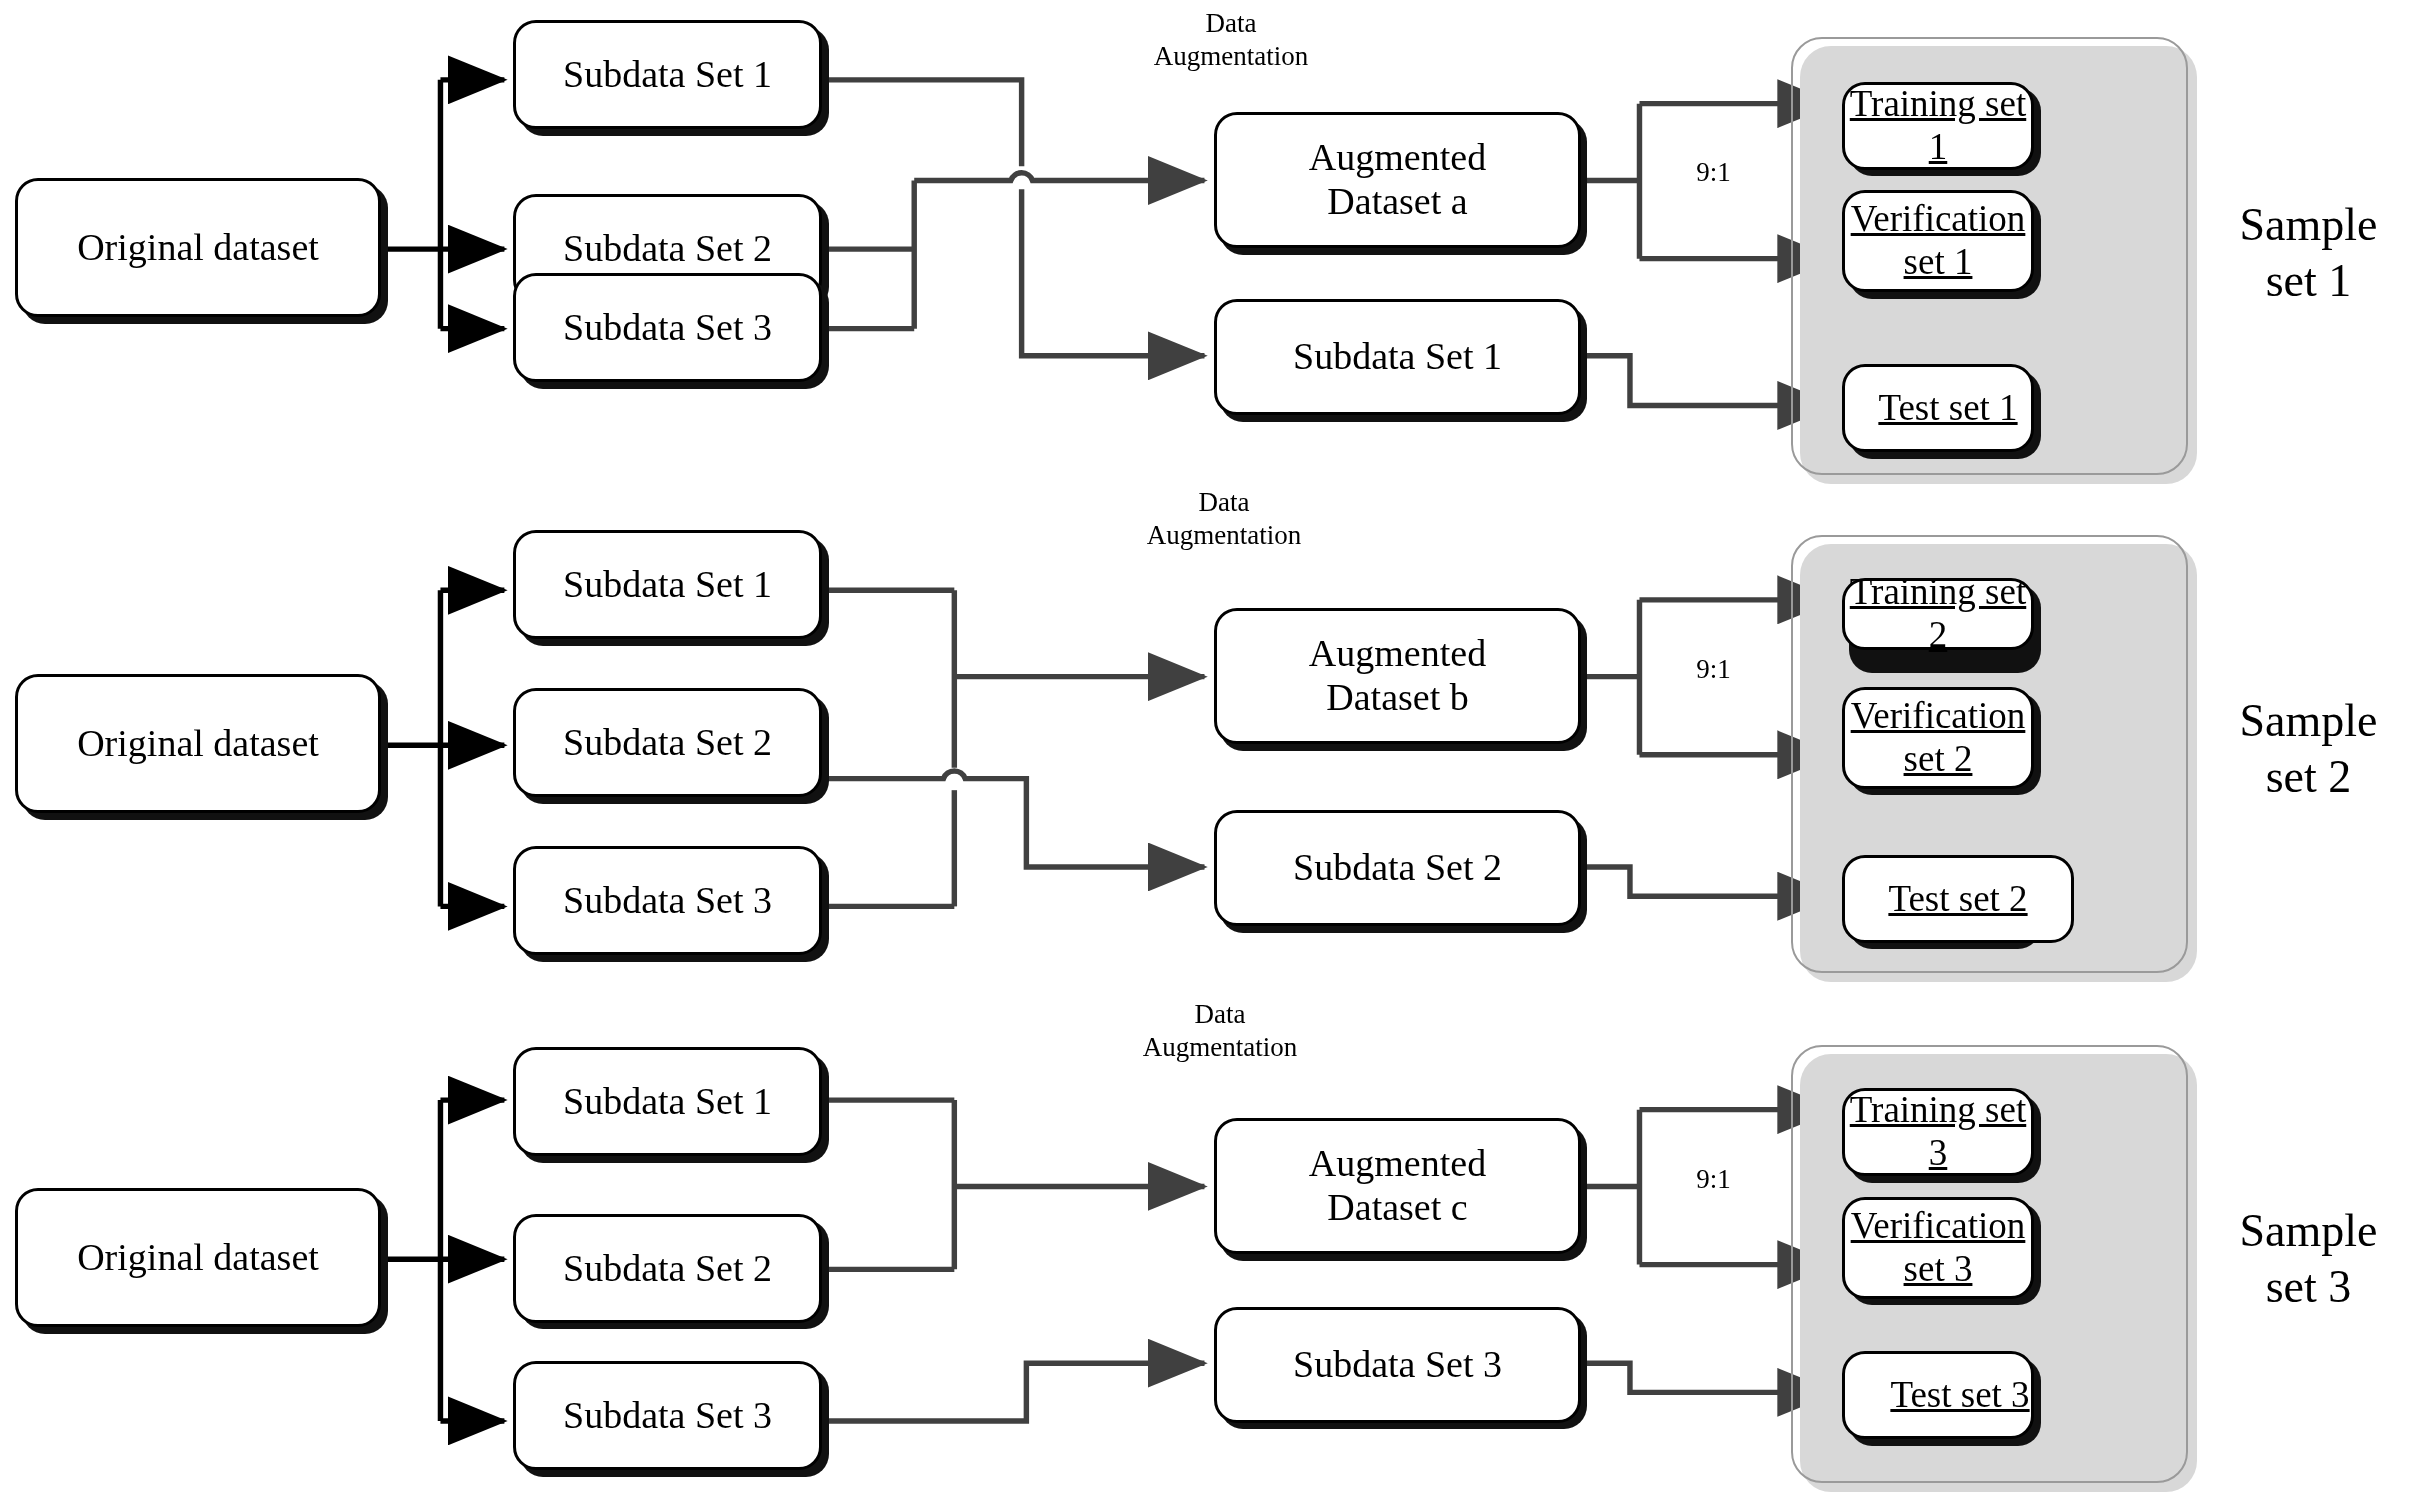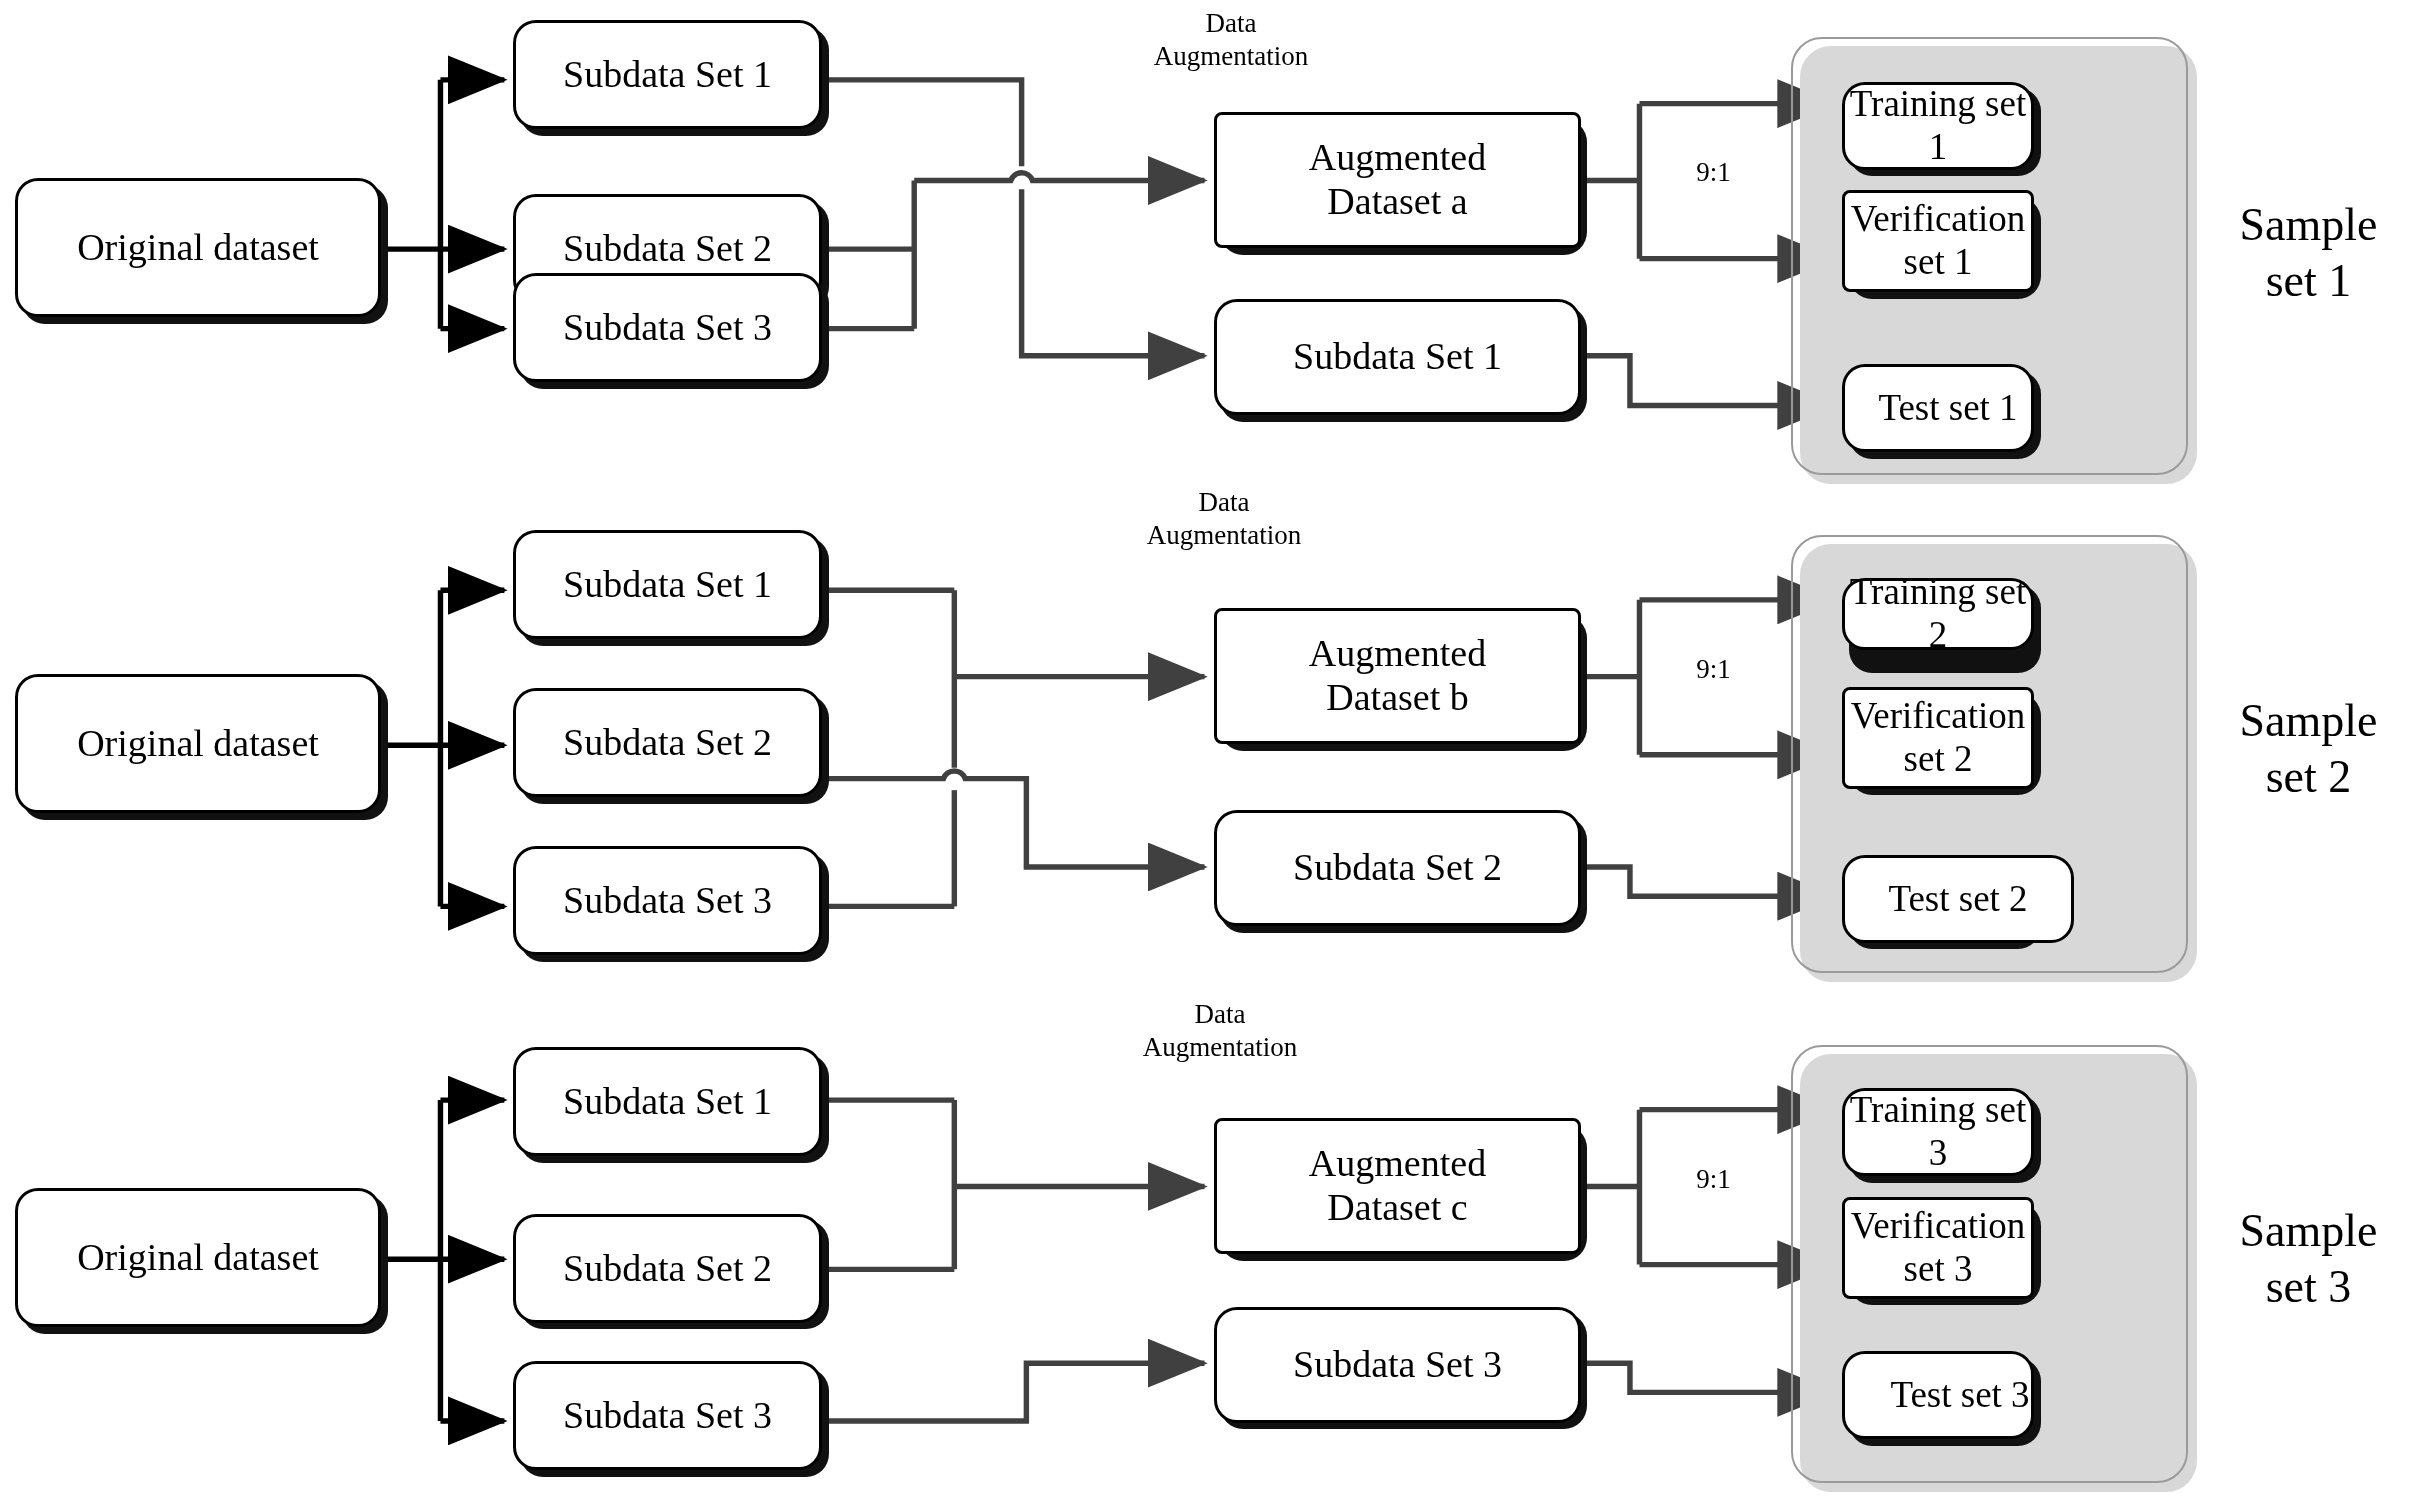--- a/index.html
+++ b/index.html
@@ -38,21 +38,21 @@
     font-family: "Liberation Serif", "DejaVu Serif", serif;
   }
   .node-shadow {
     position: absolute;
     box-sizing: border-box;
     border-radius: 23px;
     background: #111111;
     z-index: 0;
   }
   .node-inner { position: relative; z-index: 2; }
-  .two-line { white-space: pre-line; border-radius: 8px; }
+  .two-line { white-space: pre-line; }
   .grp {
     position: absolute;
     box-sizing: border-box;
     border: 2px solid #9a9a9a;
     border-radius: 31px;
     background: transparent;
     z-index: 0;
   }
   .grp-shadow {
     position: absolute;
@@ -66,21 +66,21 @@
     color: #000000;
     text-align: center;
     line-height: 1.22;
     white-space: pre-line;
     font-family: "Liberation Serif", "DejaVu Serif", serif;
   }
   .lbl-aug { font-size: 27px; }
   .lbl-ratio { font-size: 27px; }
   .lbl-sample { font-size: 46px; }
   .t-52 { font-size: 38px; }
-  .t-50 { font-size: 37px; }
+  .t-50 { font-size: 37px; text-decoration: underline; }
 </style>
 </head>
 <body>
 
 <div id="canvas">
 
   <svg class="wires" viewBox="0 0 3550 2222" xmlns="http://www.w3.org/2000/svg">
     <defs>
       <marker id="ahB" markerWidth="11" markerHeight="9" refX="10.4" refY="4.5" orient="auto" markerUnits="strokeWidth">
         <path d="M0,0 L11,4.5 L0,9 z" fill="#000000"></path>

